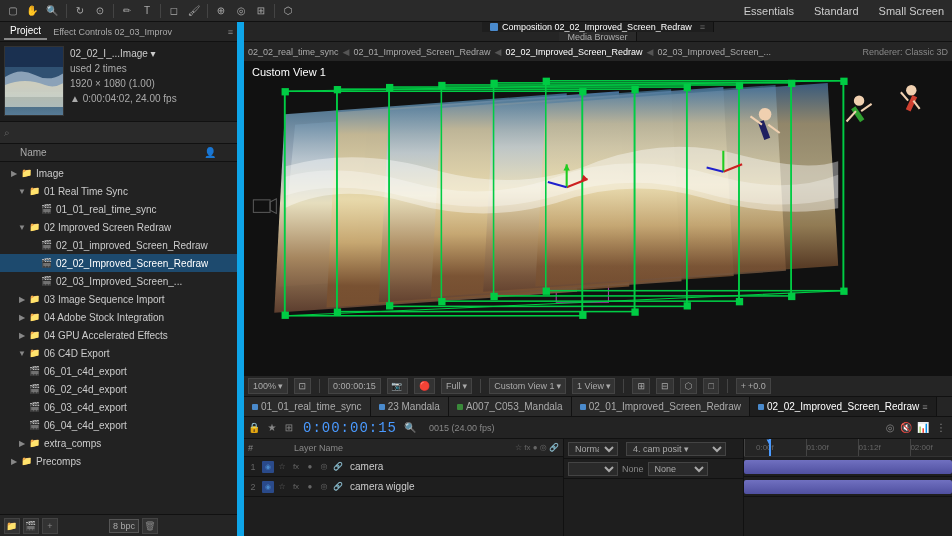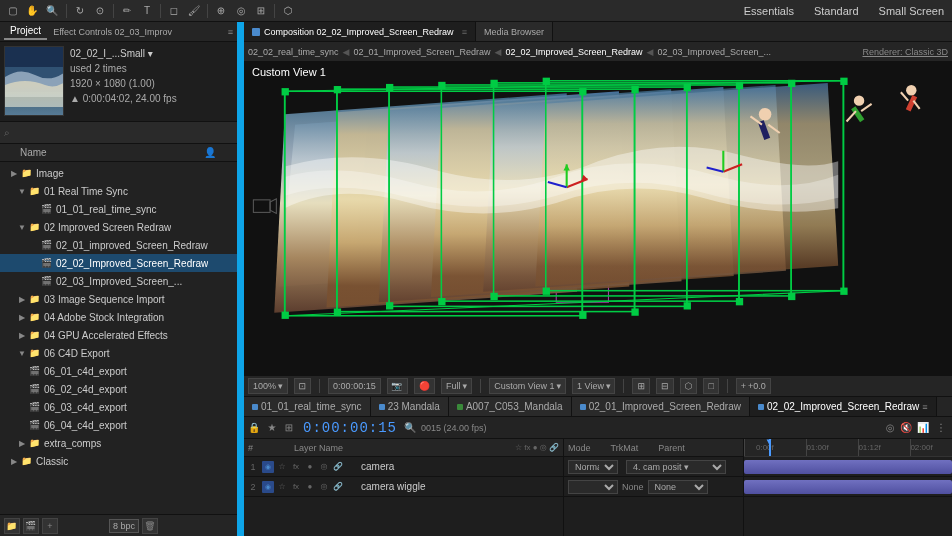--- a/index.html
+++ b/index.html
@@ -238,20 +238,21 @@
     }
 
     
     .top-tabs {
       height: 20px;
       background: #252525;
       border-bottom: 1px solid #111;
       display: flex;
       align-items: center;
       overflow: hidden;
+      flex-direction: column;
     }
     .comp-tab {
       height: 20px;
       padding: 0 8px;
       display: flex;
       align-items: center;
       gap: 4px;
       background: #2a2a2a;
       border-right: 1px solid #111;
       font-size: 10px;
@@ -436,21 +437,20 @@
       display: flex;
       align-items: center;
       justify-content: center;
     }
     .layer-name {
       font-size: 10px;
       color: #ccc;
       flex: 1;
       overflow: hidden;
       white-space: nowrap;
-      margin-left: 11px;
     }
     .layer-controls {
       display: flex;
       gap: 2px;
       margin-right: 4px;
     }
     .lc-icon {
       width: 12px;
       height: 12px;
       color: #666;
@@ -621,21 +621,21 @@
         <svg width="60" height="70" viewBox="0 0 60 70" xmlns="http://www.w3.org/2000/svg">
           <rect width="60" height="70" fill="#1a3050"></rect>
           <rect y="20" width="60" height="30" fill="#3a6080" opacity="0.7"></rect>
           <rect y="45" width="60" height="25" fill="#5a8080" opacity="0.5"></rect>
 
           <path d="M0 30 Q15 20 30 28 Q45 36 60 25 L60 50 L0 50 Z" fill="#c8d8e8" opacity="0.6"></path>
           <path d="M0 38 Q20 30 40 38 Q50 42 60 35 L60 60 L0 60 Z" fill="#e8e0c0" opacity="0.7"></path>
         </svg>
       </div>
       <div class="project-details">
-        <div class="proj-name">02_02_I_...Small ▾</div>
+        <div class="proj-name">02_02_I_...Image ▾</div>
         <div>used 2 times</div>
         <div>1920 × 1080 (1.00)</div>
         <div>▲ 0:00:04:02, 24.00 fps</div>
       </div>
     </div>
 
     <div class="search-bar">
       <span class="search-icon">⌕</span>
       <input class="search-input" type="text" placeholder="" style="">
     </div>
@@ -748,21 +748,21 @@
         <span class="tree-indent" style="width:12px"></span>
         <span class="tree-arrow">▶</span>
         <span class="tree-icon folder-icon">📁</span>
         <span class="tree-label">extra_comps</span>
       </div>
 
       <div class="tree-item">
         <span class="tree-indent" style="width:4px"></span>
         <span class="tree-arrow">▶</span>
         <span class="tree-icon folder-icon">📁</span>
-        <span class="tree-label">Classic</span>
+        <span class="tree-label">Precomps</span>
       </div>
     </div>
 
     <div class="panel-bottom">
       <div class="panel-bottom-icon">📁</div>
       <div class="panel-bottom-icon">🎬</div>
       <div class="panel-bottom-icon">+</div>
       <span class="bpc-badge">8 bpc</span>
       <div class="panel-bottom-icon">🗑</div>
     </div>
@@ -782,21 +782,21 @@
     </div>
 
     <div style="height:20px;background:#252525;border-bottom:1px solid #111;display:flex;align-items:center;padding:0 4px;gap:4px;overflow:hidden;">
       <span style="font-size:9px;color:#aaa;">02_02_real_time_sync</span>
       <span style="color:#555;font-size:9px;">◀</span>
       <span style="font-size:9px;color:#aaa;">02_01_Improved_Screen_Redraw</span>
       <span style="color:#555;font-size:9px;">◀</span>
       <span style="font-size:9px;color:#fff;">02_02_Improved_Screen_Redraw</span>
       <span style="color:#555;font-size:9px;">◀</span>
       <span style="font-size:9px;color:#aaa;">02_03_Improved_Screen_...</span>
-      <span style="font-size:9px;color:#888;margin-left:auto;text-decoration:underline;">Renderer: Classic 3D</span>
+      <span style="font-size:9px;color:#888;margin-left:auto;">Renderer: Classic 3D</span>
     </div>
 
     <div style="flex:1;display:flex;flex-direction:column;min-height:0;">
 
       <div class="viewport">
         <span class="viewport-label">Custom View 1</span>
 
         
         <svg width="100%" height="100%" viewBox="0 0 700 300" preserveAspectRatio="xMidYMid slice" xmlns="http://www.w3.org/2000/svg">
 
@@ -1002,21 +1002,21 @@
           <span style="font-size:9px;color:#888;">≡</span>
         </div>
       </div>
 
       <div class="timeline-controls">
         <div class="tc-icon">🔒</div>
         <div class="tc-icon">★</div>
         <div class="tc-icon">⊞</div>
         <div class="time-display">0:00:00:15</div>
         <div class="tc-icon">🔍</div>
-        <span style="font-size:9px;color:#888;margin-left:0;">0015 (24.00 fps)</span>
+        <span style="font-size:9px;color:#888;margin-left:8px;">0015 (24.00 fps)</span>
         <div style="margin-left:auto;display:flex;gap:3px;">
           <div class="tc-icon">◎</div>
           <div class="tc-icon">🔇</div>
           <div class="tc-icon">📊</div>
           <div class="tc-icon">⋮</div>
         </div>
       </div>
 
       <div class="timeline-content">
 
@@ -1055,25 +1055,20 @@
               <span class="lc-icon">fx</span>
               <span class="lc-icon">●</span>
               <span class="lc-icon">◎</span>
               <span class="lc-icon">🔗</span>
             </div>
             <span class="layer-name">camera wiggle</span>
           </div>
         </div>
 
         <div class="layer-extra-cols">
-          <div class="extra-header">
-            <span class="extra-col-label">Mode</span>
-            <span class="extra-col-label">TrkMat</span>
-            <span class="extra-col-label">Parent</span>
-          </div>
           <div class="extra-row">
             <select class="mode-select">
               <option>Norma</option>
             </select>
             <span class="trkmat-label"></span>
             <select class="mode-select" style="width:100px;">
               <option>4. cam posit ▾</option>
             </select>
           </div>
           <div class="extra-row">

